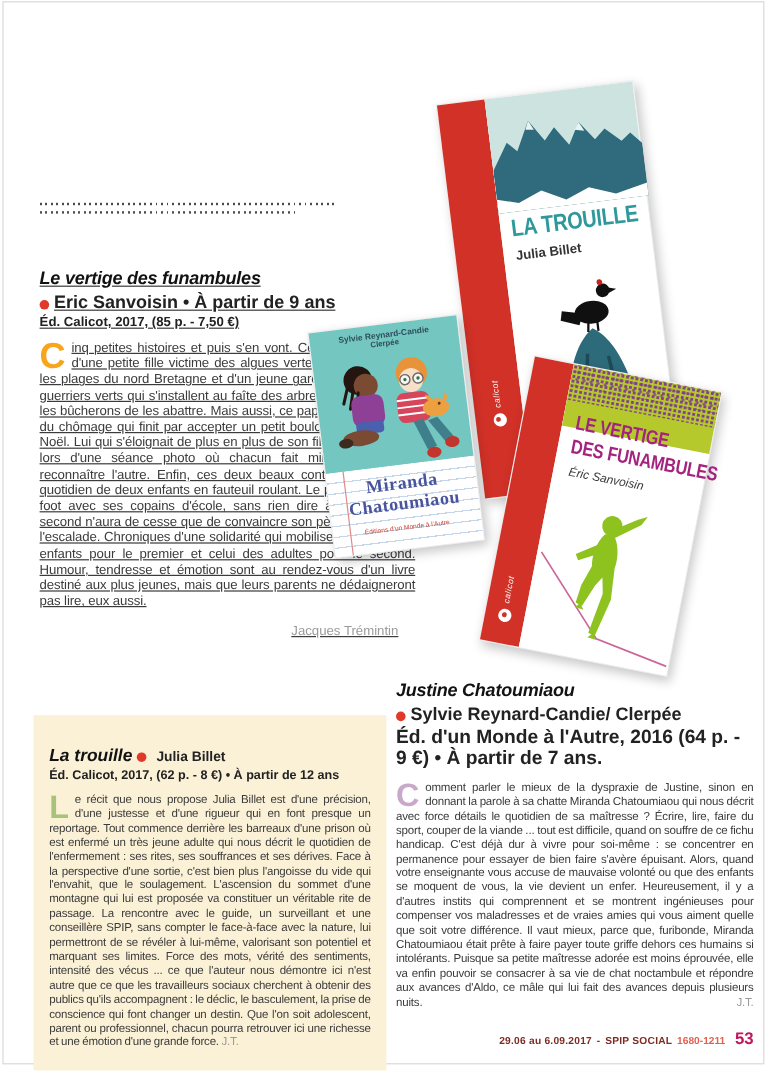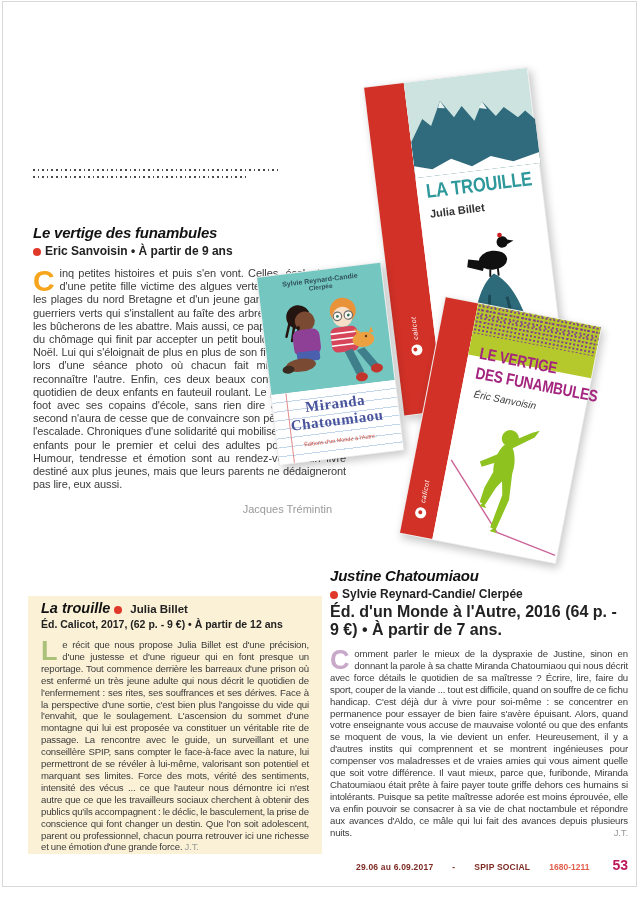--- a/index.html
+++ b/index.html
@@ -8,37 +8,37 @@
 
   
   .masthead{position:absolute;left:44px;top:62px;font-family:"Liberation Serif",serif;font-style:italic;font-size:112px;line-height:1;letter-spacing:-5px;white-space:nowrap;}
   .dots{position:absolute;height:2px;background:repeating-linear-gradient(90deg,#4a4a4a 0 1.6px,transparent 1.6px 4.6px);}
   .dots1{left:30px;top:167px;width:247px;}
   .dots2{left:30px;top:174px;width:216px;}
 
   
   .review{position:absolute;}
   .review h2{margin:0;font-size:15px;font-weight:bold;font-style:italic;color:#121212;letter-spacing:-0.2px;}
-  .byline{margin-top:3px;font-size:12px;font-weight:bold;color:#222;}
+  .byline{margin-top:3px;font-size:15px;font-weight:bold;color:#222;}
   .dot{display:inline-block;width:8px;height:8px;border-radius:50%;background:#e0392a;margin-right:4px;vertical-align:-0.5px;}
   .edition{margin-top:2px;font-size:11px;font-weight:bold;color:#222;}
   .body{margin:9px 0 0 0;text-align:justify;position:relative;
         -webkit-hyphens:auto;hyphens:auto;}
   .r0 .body{font-size:11px;line-height:13.2px;letter-spacing:-0.1px;}
   .small-body .body{font-size:9.6px;line-height:11.9px;letter-spacing:-0.15px;word-spacing:-0.4px;}
   .dropcap{float:left;font-weight:bold;font-size:30px;line-height:24px;padding:2px 5px 0 0;font-family:"Liberation Sans",sans-serif;}
   .r0 .dropcap{color:#f6a51c;}
   .r1 .dropcap{color:#a9c178;font-size:27px;line-height:21px;}
   .r2 .dropcap{color:#c9a9ca;font-size:27px;line-height:21px;}
   .signature{margin-top:12px;text-align:right;color:#9a9a9a;font-size:11px;padding-right:14px;}
   .sig-inline{color:#9a9a9a;}
   .sig-abs{position:absolute;right:0;bottom:0;color:#9a9a9a;}
 
-  .r0{left:30px;top:222px;width:313px;}
-  .r1{left:25px;top:594px;width:294px;height:258px;background:#fbf1d7;padding:4px 13px;box-sizing:border-box;overflow:hidden;}
+  .r0{left:30px;top:222px;width:313px;text-decoration:underline;}
+  .r1{left:25px;top:594px;width:294px;height:296px;background:#fbf1d7;padding:26px 13px;box-sizing:border-box;overflow:hidden;}
   .r1 .title-row{font-size:14.5px;}
   .r1 .title-row .t{font-weight:bold;font-style:italic;color:#121212;}
   .r1 .title-row .a{font-weight:bold;font-size:11.5px;color:#222;}
   .r1 .edition{font-size:10.5px;}
   .r2{left:327px;top:565px;width:298px;}
   .r2 .edition{font-size:16px;}
 
   
   .book{position:absolute;box-shadow:3px 4px 9px rgba(0,0,0,0.22);transform-origin:0 0;border:1px solid rgba(0,0,0,0.07);box-sizing:border-box;background:#fff;}
   .spine{position:absolute;top:0;bottom:0;left:0;background:#d23127;display:flex;flex-direction:column;align-items:center;}
@@ -74,36 +74,37 @@
   .book-vertige .spine-block{position:absolute;bottom:18px;left:0;right:0;display:flex;flex-direction:column;align-items:center;}
   .vbody{position:absolute;left:33px;top:0;right:0;bottom:0;background:#fff;}
   .vlime{position:absolute;left:0;right:0;top:0;height:52px;background:#b5c92c;}
   .speckle{position:absolute;left:0;right:0;top:0;height:30px;background-image:radial-gradient(circle,#7e3a8f 1.1px,transparent 1.4px);background-size:4px 4px;opacity:0.95;}
   .speckle.s2{height:18px;background-size:6px 6px;background-position:2px 3px;opacity:0.8;}
   .vtitle{position:absolute;left:11px;top:38px;font-size:16.5px;font-weight:bold;color:#a3237e;line-height:20px;transform:scaleX(0.82);transform-origin:0 0;white-space:nowrap;letter-spacing:-0.2px;}
   .vauthor{position:absolute;left:13px;top:84px;font-size:10px;color:#3b3b3b;font-style:italic;}
   .vsil{position:absolute;left:0;top:100px;}
 
   
-  .footer{position:absolute;right:8px;top:855px;display:flex;align-items:baseline;gap:19px;font-weight:bold;}
+  .footer{position:absolute;right:8px;top:855px;display:flex;align-items:baseline;gap:4px;font-weight:bold;}
   .footer .f-left{font-size:8.5px;color:#7e2b24;letter-spacing:0.2px;}
   .footer .f-issue{font-size:8.5px;color:#e2604e;}
   .footer .f-page{font-size:14px;color:#be185d;margin-left:4px;font-weight:800;}
 </style>
 </head>
 <body>
 
 <div class="page">
 
   <div class="dots dots1"></div>
   <div class="dots dots2"></div>
 
   <section class="review r0">
     <h2>Le vertige des funambules</h2>
     <div class="byline"><span class="dot"></span><span>Eric Sanvoisin • À partir de 9 ans</span></div>
+    <div class="edition">Éd. Calicot, 2017, (85 p. - 7,50 €)</div>
     <p class="body"><span class="dropcap">C</span><span>inq petites histoires et puis s'en vont. Celles, écologiques, d'une petite fille victime des algues vertes qui envahissent les plages du nord Bretagne et d'un jeune garçon rejoignant les guerriers verts qui s'installent au faîte des arbres pour empêcher les bûcherons de les abattre. Mais aussi, ce papa divorcé victime du chômage qui finit par accepter un petit boulot comme... Père Noël. Lui qui s'éloignait de plus en plus de son fils va le retrouver lors d'une séance photo où chacun fait mine de ne pas reconnaître l'autre. Enfin, ces deux beaux contes décrivant le quotidien de deux enfants en fauteuil roulant. Le premier joue au foot avec ses copains d'école, sans rien dire à sa mère. Le second n'aura de cesse que de convaincre son père de pratiquer l'escalade. Chroniques d'une solidarité qui mobilise le monde des enfants pour le premier et celui des adultes pour le second. Humour, tendresse et émotion sont au rendez-vous d'un livre destiné aux plus jeunes, mais que leurs parents ne dédaigneront pas lire, eux aussi.</span></p>
     <div class="signature">Jacques Trémintin</div>
   </section>
 
   <div class="book book-trouille">
     <div class="spine">
       <div class="spine-block">
         <span class="spine-word">calicot</span>
         <span class="spine-logo"></span>
       </div>
@@ -200,21 +201,21 @@
       </svg>
     </div>
   </div>
 
   <section class="review r1 small-body">
     <div class="title-row">
       <span class="t">La trouille</span>
       <span class="dot"></span>
       <span class="a">Julia Billet</span>
     </div>
-    <div class="edition">Éd. Calicot, 2017, (62 p. - 9 €) • À partir de 12 ans</div>
+    <div class="edition">Éd. Calicot, 2017, (62 p. - 8 €) • À partir de 12 ans</div>
     <p class="body"><span class="dropcap">L</span><span>e récit que nous propose Julia Billet est d'une précision, d'une justesse et d'une rigueur qui en font presque un reportage. Tout commence derrière les barreaux d'une prison où est enfermé un très jeune adulte qui nous décrit le quotidien de l'enfermement : ses rites, ses souffrances et ses dérives. Face à la perspective d'une sortie, c'est bien plus l'angoisse du vide qui l'envahit, que le soulagement. L'ascension du sommet d'une montagne qui lui est proposée va constituer un véritable rite de passage. La rencontre avec le guide, un surveillant et une conseillère SPIP, sans compter le face-à-face avec la nature, lui permettront de se révéler à lui-même, valorisant son potentiel et marquant ses limites. Force des mots, vérité des sentiments, intensité des vécus ... ce que l'auteur nous démontre ici n'est autre que ce que les travailleurs sociaux cherchent à obtenir des publics qu'ils accompagnent : le déclic, le basculement, la prise de conscience qui font changer un destin. Que l'on soit adolescent, parent ou professionnel, chacun pourra retrouver ici une richesse et une émotion d'une grande force.</span> <span class="sig-inline">J.T.</span></p>
   </section>
 
   <section class="review r2 small-body">
     <h2>Justine Chatoumiaou</h2>
     <div class="byline"><span class="dot"></span><span>Sylvie Reynard-Candie/ Clerpée</span></div>
     <div class="edition">Éd. d'un Monde à l'Autre, 2016 (64 p. - 9 €) • À partir de 7 ans.</div>
     <p class="body"><span class="dropcap">C</span><span>omment parler le mieux de la dyspraxie de Justine, sinon en donnant la parole à sa chatte Miranda Chatoumiaou qui nous décrit avec force détails le quotidien de sa maîtresse ? Écrire, lire, faire du sport, couper de la viande ... tout est difficile, quand on souffre de ce fichu handicap. C'est déjà dur à vivre pour soi-même : se concentrer en permanence pour essayer de bien faire s'avère épuisant. Alors, quand votre enseignante vous accuse de mauvaise volonté ou que des enfants se moquent de vous, la vie devient un enfer. Heureusement, il y a d'autres instits qui comprennent et se montrent ingénieuses pour compenser vos maladresses et de vraies amies qui vous aiment quelle que soit votre différence. Il vaut mieux, parce que, furibonde, Miranda Chatoumiaou était prête à faire payer toute griffe dehors ces humains si intolérants. Puisque sa petite maîtresse adorée est moins éprouvée, elle va enfin pouvoir se consacrer à sa vie de chat noctambule et répondre aux avances d'Aldo, ce mâle qui lui fait des avances depuis plusieurs nuits.</span><span class="sig-abs">J.T.</span></p>
   </section>
 

